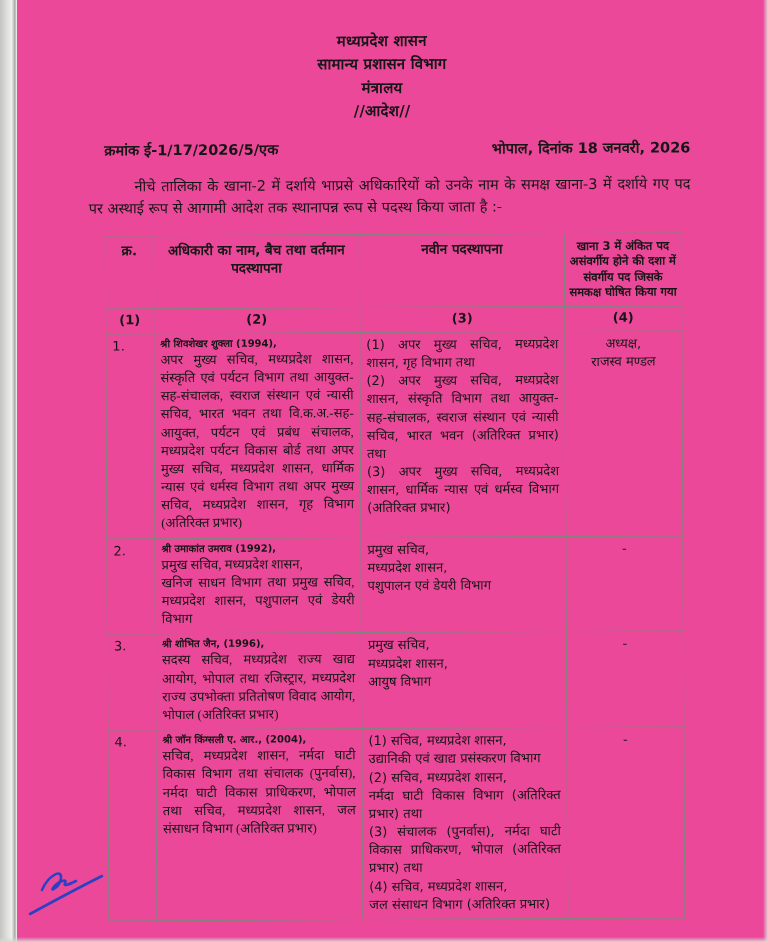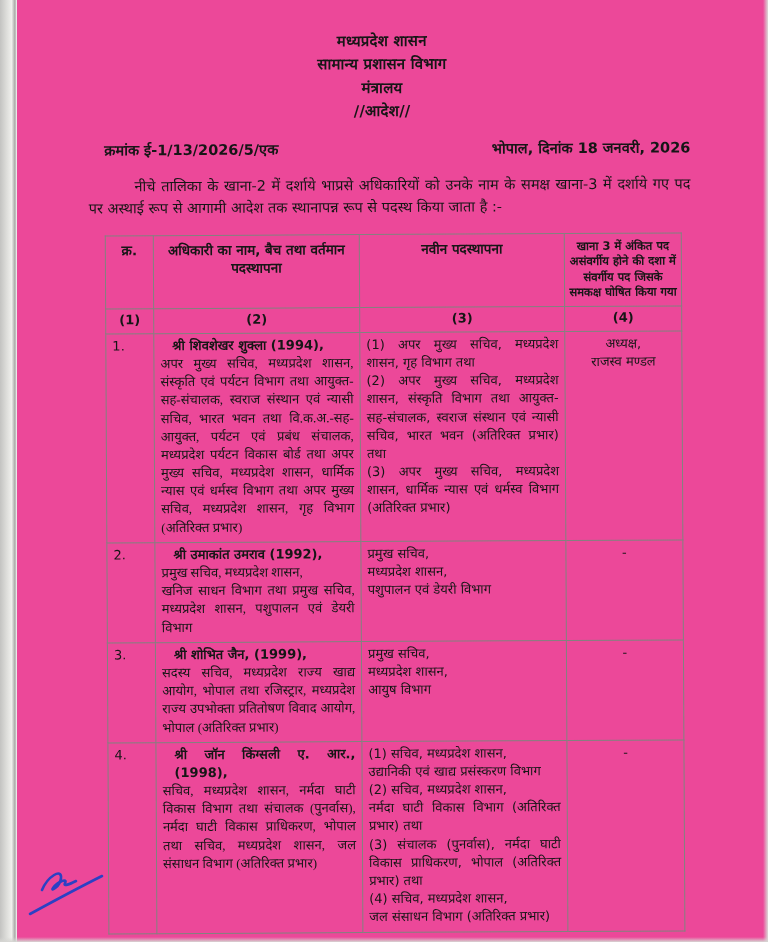--- a/index.html
+++ b/index.html
@@ -48,21 +48,21 @@
   .order-table col.c2 { width:206px; }
   .order-table col.c3 { width:205px; }
   .order-table col.c4 { width:117px; }
   .order-table th, .order-table td {
     border:1px solid #82827f; vertical-align:top; padding:3px 6px 5px 6px;
   }
   .order-table th { font-weight:bold; font-size:13.5px; text-align:center; padding-top:5px; }
   .order-table th.small-head { font-size:11.5px; line-height:1.35; white-space:pre-line; padding-left:2px; padding-right:2px;margin-left:15px; }
   .colnum-row td { text-align:center; font-weight:bold; padding:2px 4px 4px 4px; }
   .sno-cell { text-align:left; padding-left:9px; }
-  .name-line { font-weight:bold; font-size:13px; text-align:justify;margin-left:12px; }
+  .name-line { font-weight:bold; font-size:10px; text-align:justify; }
   .body-text { text-align:justify; white-space:pre-line;font-family:Liberation Serif, serif; }
   .new-posting { text-align:justify; white-space:pre-line; }
   .equiv-cell { text-align:center; white-space:pre-line; }
 
   .signature {
     position:absolute; left:20px; top:850px; width:112px; height:74px; z-index:6;
   }
 </style>
 </head>
 <body>
@@ -75,21 +75,21 @@
   <div class="content">
 
     <div class="doc-header">
       <div>मध्यप्रदेश शासन</div>
       <div>सामान्य प्रशासन विभाग</div>
       <div><span class="underlined">मंत्रालय</span></div>
       <div>//आदेश//</div>
     </div>
 
     <div class="ref-line">
-      <span>क्रमांक ई-1/13/2026/5/एक</span>
+      <span>क्रमांक ई-1/17/2026/5/एक</span>
       <span>भोपाल, दिनांक 18 जनवरी, 2026</span>
     </div>
 
     <p class="intro-para">नीचे तालिका के खाना-2 में दर्शाये भाप्रसे अधिकारियों को उनके नाम के समक्ष खाना-3 में दर्शाये गए पद पर अस्थाई रूप से आगामी आदेश तक स्थानापन्न रूप से पदस्थ किया जाता है :-</p>
 
     <table class="order-table">
       <colgroup>
           <col class="c1">
           <col class="c2">
           <col class="c3">
@@ -134,33 +134,33 @@
         </td>
         <td class="new-posting">प्रमुख सचिव,
 मध्यप्रदेश शासन,
 पशुपालन एवं डेयरी विभाग</td>
         <td class="equiv-cell">-</td>
       </tr>
 
       <tr>
         <td class="sno-cell">3.</td>
         <td>
-          <div class="name-line">श्री शोभित जैन, (1999),</div>
+          <div class="name-line">श्री शोभित जैन, (1996),</div>
           <div class="body-text">सदस्य सचिव, मध्यप्रदेश राज्य खाद्य आयोग, भोपाल तथा रजिस्ट्रार, मध्यप्रदेश राज्य उपभोक्ता प्रतितोषण विवाद आयोग, भोपाल (अतिरिक्त प्रभार)</div>
         </td>
         <td class="new-posting">प्रमुख सचिव,
 मध्यप्रदेश शासन,
 आयुष विभाग</td>
         <td class="equiv-cell">-</td>
       </tr>
 
       <tr>
         <td class="sno-cell">4.</td>
         <td>
-          <div class="name-line">श्री जॉन किंग्सली ए. आर., (1998),</div>
+          <div class="name-line">श्री जॉन किंग्सली ए. आर., (2004),</div>
           <div class="body-text">सचिव, मध्यप्रदेश शासन, नर्मदा घाटी विकास विभाग तथा संचालक (पुनर्वास), नर्मदा घाटी विकास प्राधिकरण, भोपाल तथा सचिव, मध्यप्रदेश शासन, जल संसाधन विभाग (अतिरिक्त प्रभार)</div>
         </td>
         <td class="new-posting">(1) सचिव, मध्यप्रदेश शासन,
 उद्यानिकी एवं खाद्य प्रसंस्करण विभाग
 (2) सचिव, मध्यप्रदेश शासन,
 नर्मदा घाटी विकास विभाग (अतिरिक्त प्रभार) तथा
 (3) संचालक (पुनर्वास), नर्मदा घाटी विकास प्राधिकरण, भोपाल (अतिरिक्त प्रभार) तथा
 (4) सचिव, मध्यप्रदेश शासन,
 जल संसाधन विभाग (अतिरिक्त प्रभार)</td>
         <td class="equiv-cell">-</td>

